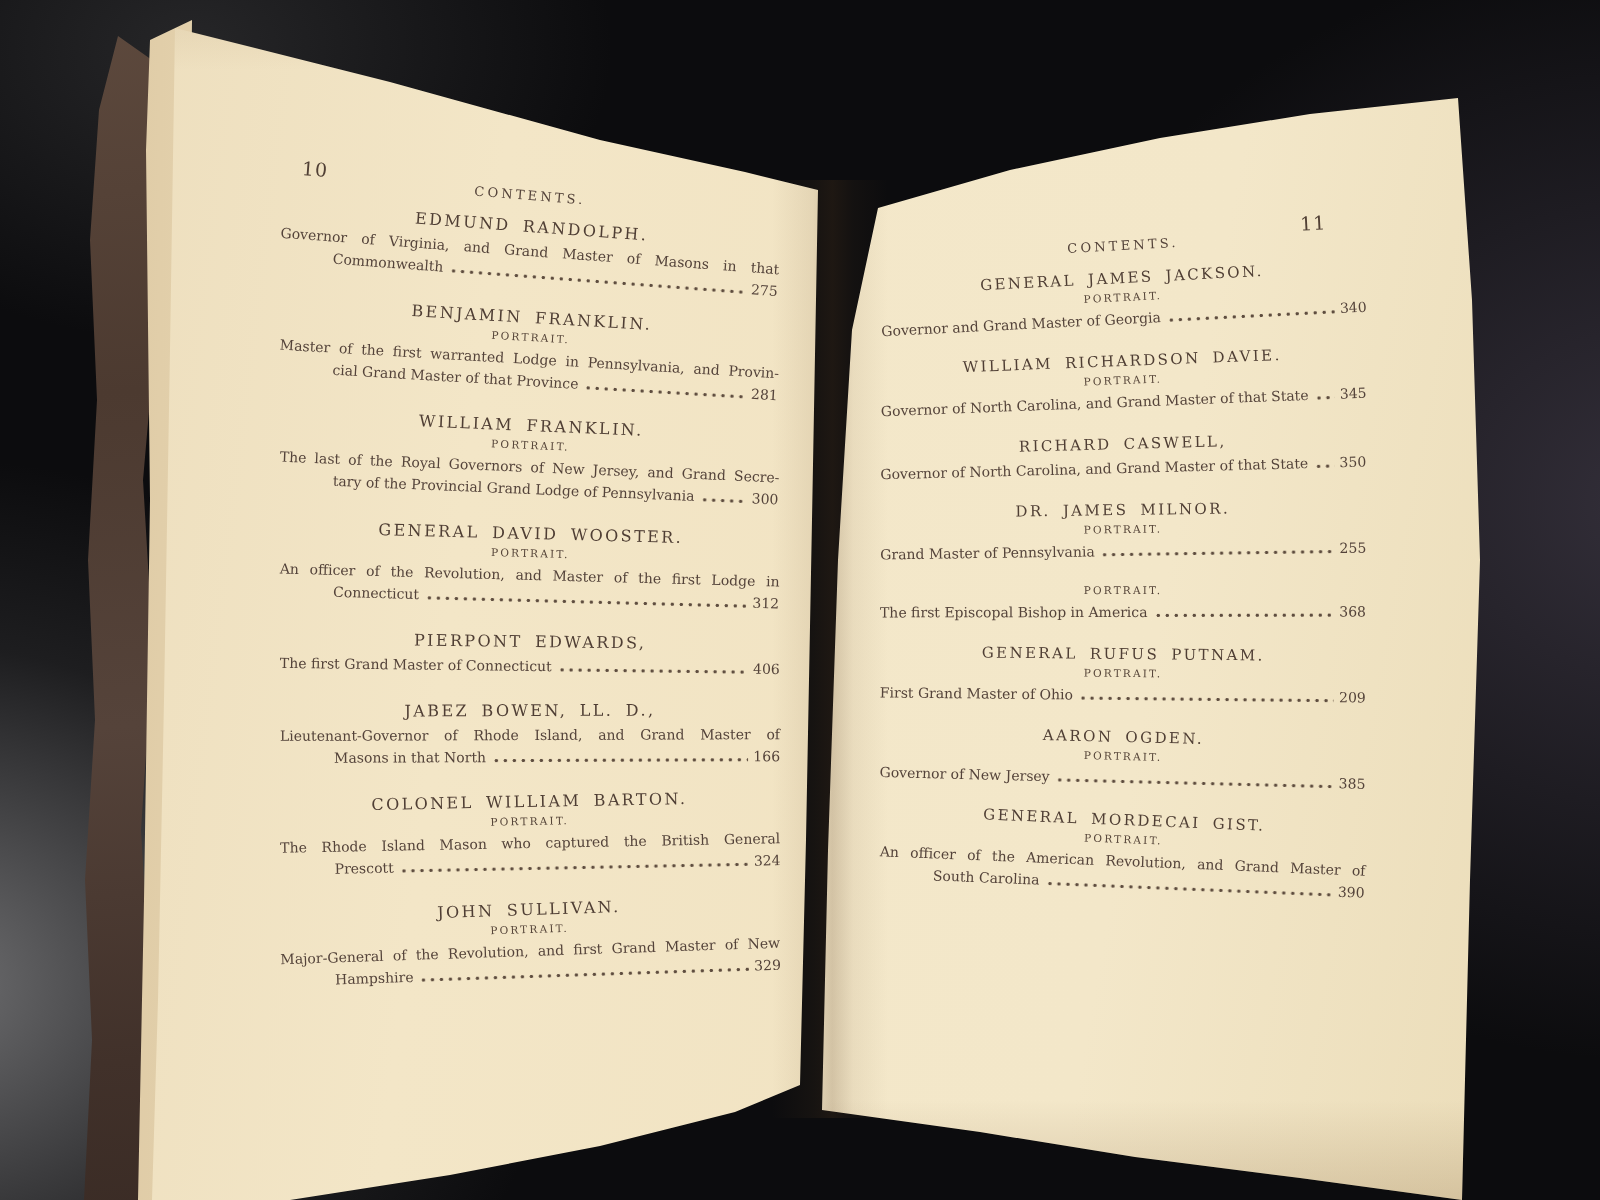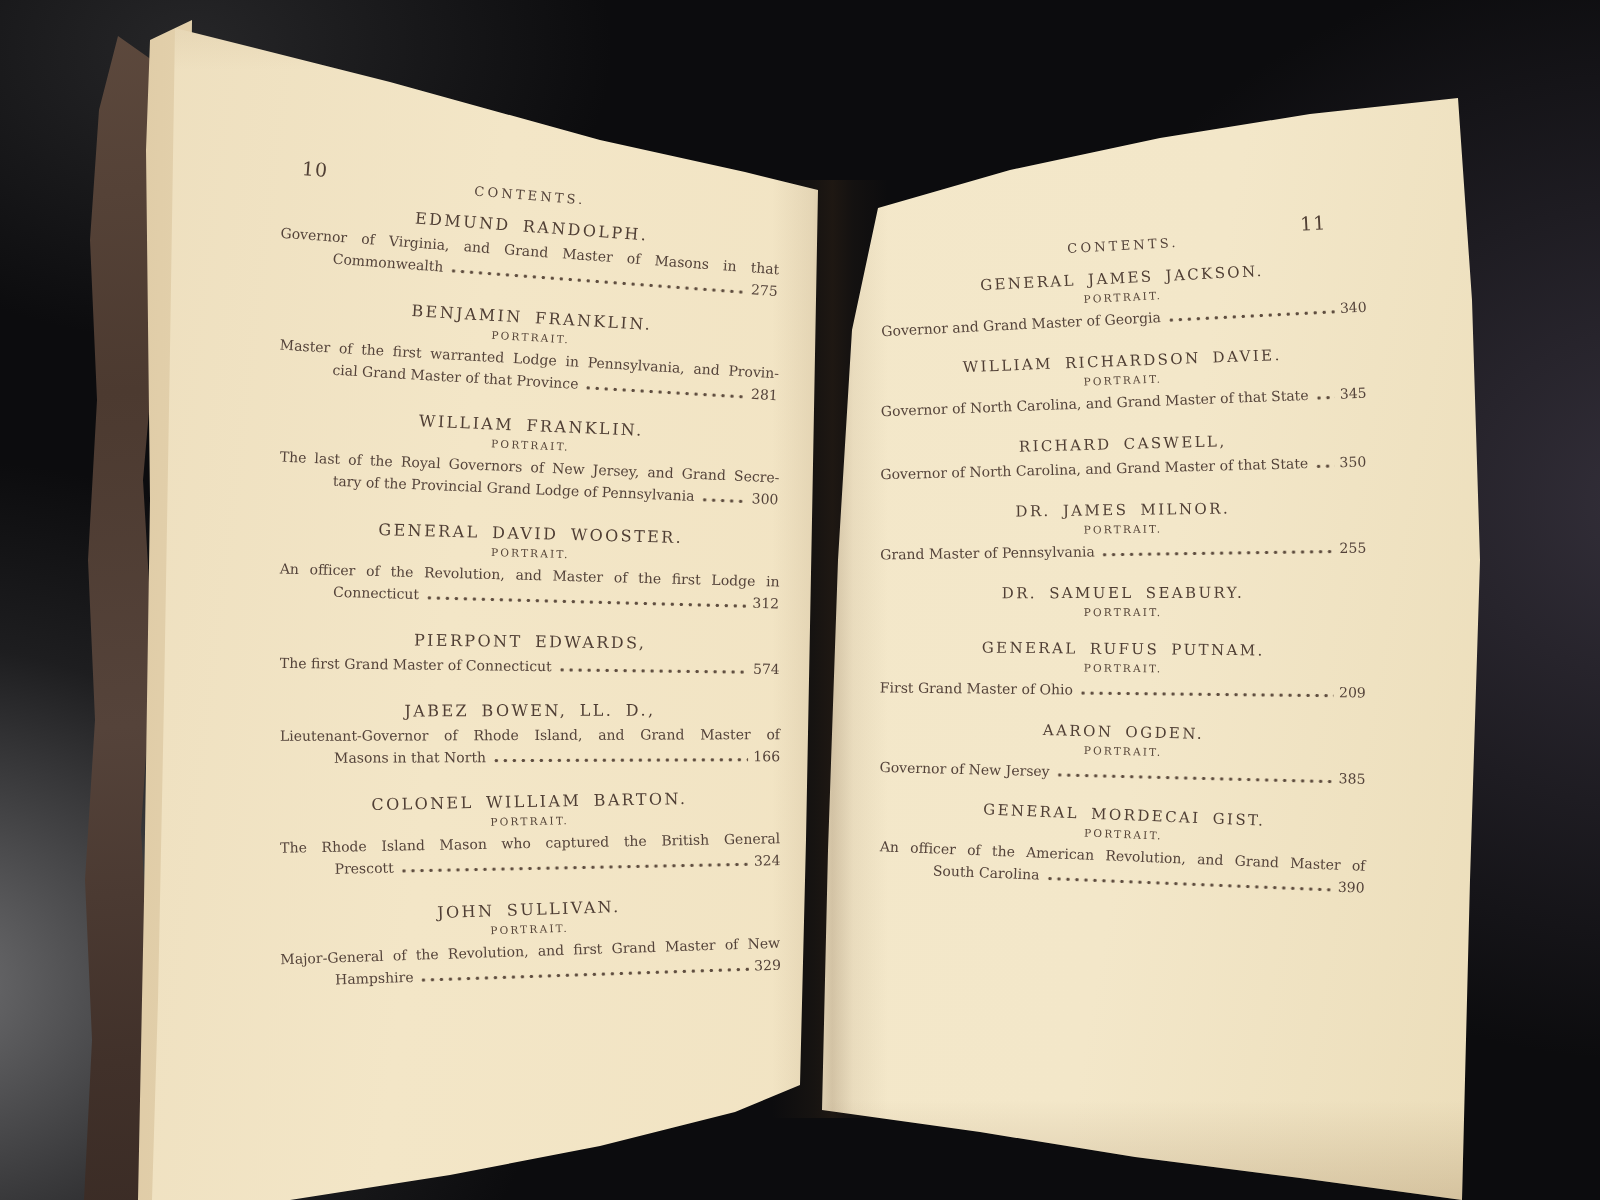--- a/index.html
+++ b/index.html
@@ -121,21 +121,21 @@
           <span class="pg">312</span>
         </div>
     </div>
 
     <div class="entry" style="--r:0.7deg">
       <div class="name">PIERPONT EDWARDS,</div>
 
       <div class="dl2">
           <span class="dtxt">The first Grand Master of Connecticut</span>
           <span class="lead"></span>
-          <span class="pg">574</span>
+          <span class="pg">406</span>
         </div>
     </div>
 
     <div class="entry two" style="--r:-0.2deg">
       <div class="name">JABEZ BOWEN, LL. D.,</div>
 
       <div class="dl1">Lieutenant-Governor of Rhode Island, and Grand Master of</div>
       <div class="dl2">
           <span class="dtxt">Masons in that North</span>
           <span class="lead"></span>
@@ -206,23 +206,27 @@
       <div class="portrait">PORTRAIT.</div>
 
       <div class="dl2">
           <span class="dtxt">Grand Master of Pennsylvania</span>
           <span class="lead"></span>
           <span class="pg">255</span>
         </div>
     </div>
 
     <div class="entry" style="--r:-0.1deg">
-      <div class="name">DR. SAMUEL SEABURY.</div>
-      <div class="portrait">PORTRAIT.</div>
-
+      <div class="portrait">PORTRAIT.</div>
+
+      <div class="dl2">
+          <span class="dtxt">The first Episcopal Bishop in America</span>
+          <span class="lead"></span>
+          <span class="pg">368</span>
+        </div>
     </div>
 
     <div class="entry" style="--r:0.6deg">
       <div class="name">GENERAL RUFUS PUTNAM.</div>
       <div class="portrait">PORTRAIT.</div>
 
       <div class="dl2">
           <span class="dtxt">First Grand Master of Ohio</span>
           <span class="lead"></span>
           <span class="pg">209</span>

